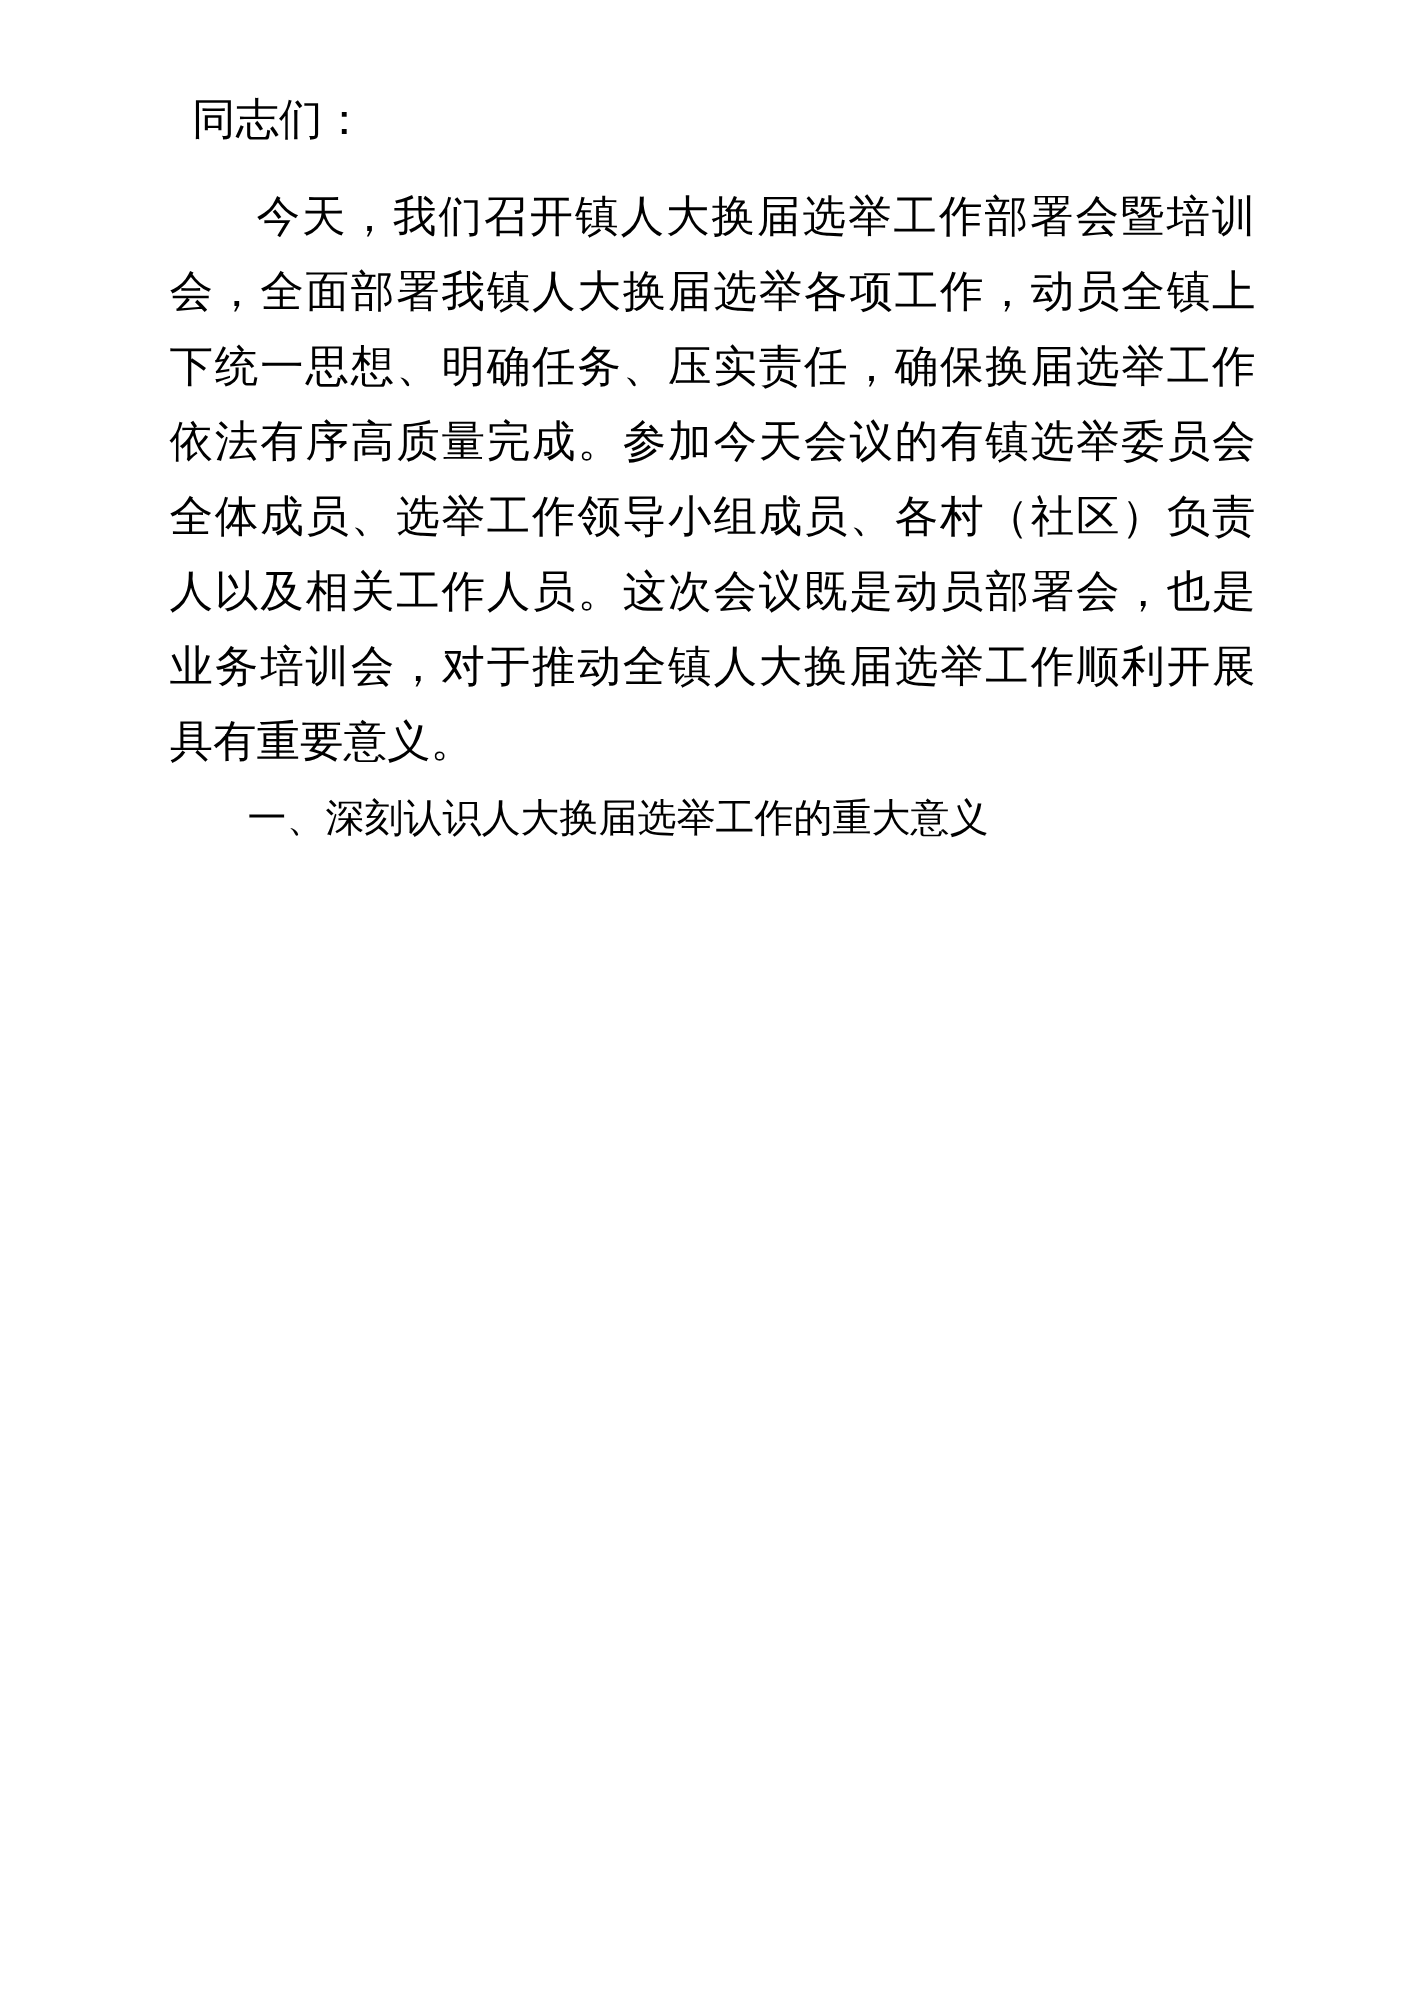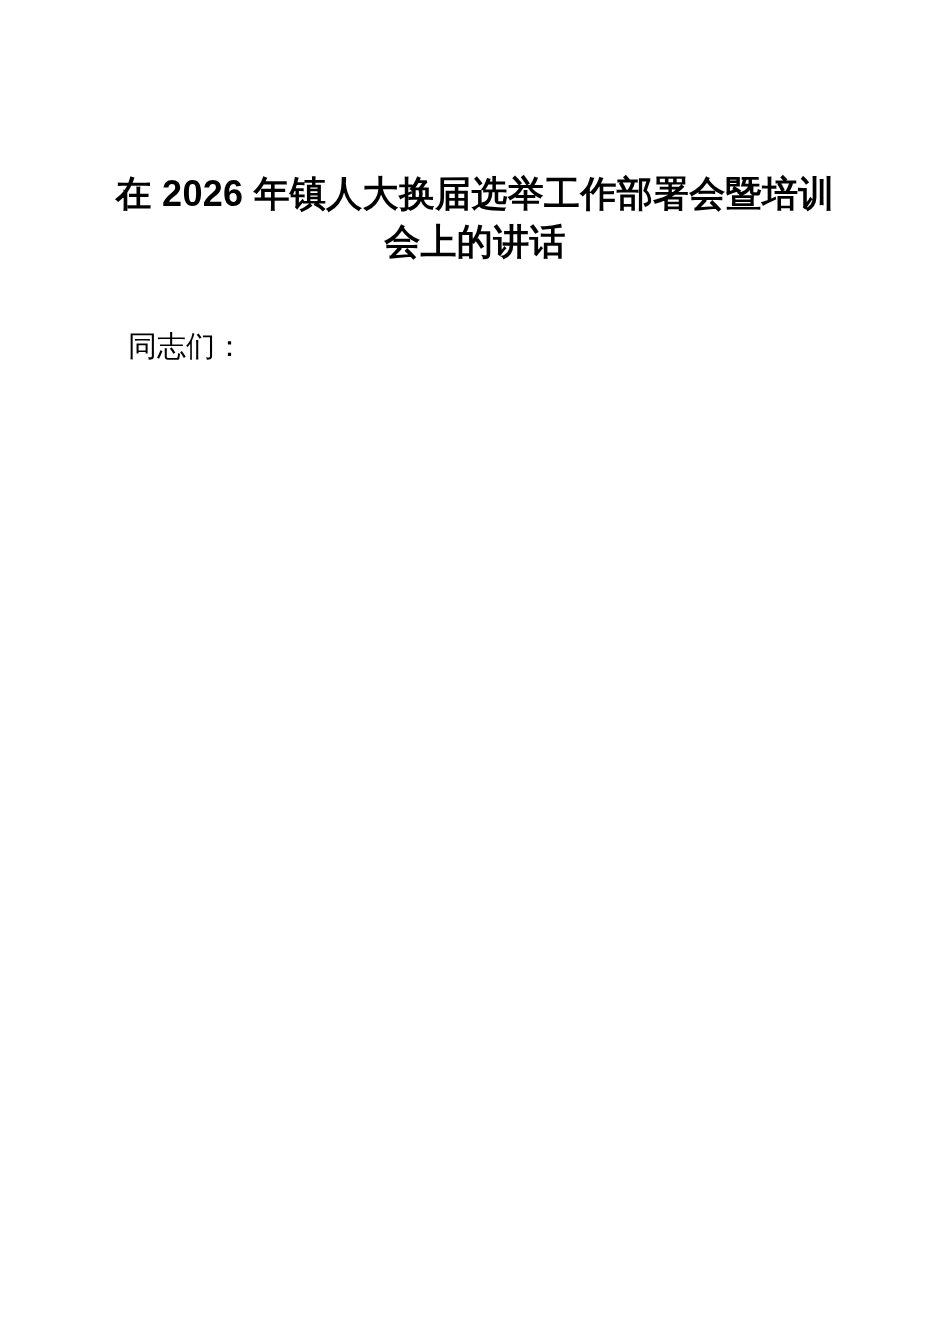--- a/index.html
+++ b/index.html
@@ -60,22 +60,23 @@
     text-align: left;
     word-break: break-all;
   }
 </style>
 </head>
 <body>
 
 <div class="page">
   <div class="content">
 
-    <h1 class="doc-title">在 2026 年镇人大换届选举工作部署会暨培训会上的讲话</h1>
 
     <p class="salutation">同志们：</p>
 
+    <p class="body-para">今天，我们召开镇人大换届选举工作部署会暨培训会，全面部署我镇人大换届选举各项工作，动员全镇上下统一思想、明确任务、压实责任，确保换届选举工作依法有序高质量完成。参加今天会议的有镇选举委员会全体成员、选举工作领导小组成员、各村（社区）负责人以及相关工作人员。这次会议既是动员部署会，也是业务培训会，对于推动全镇人大换届选举工作顺利开展具有重要意义。</p>
 
 
+    <p class="section-heading">一、深刻认识人大换届选举工作的重大意义</p>
 
 
   </div>
 </div>
 
 </body></html>

